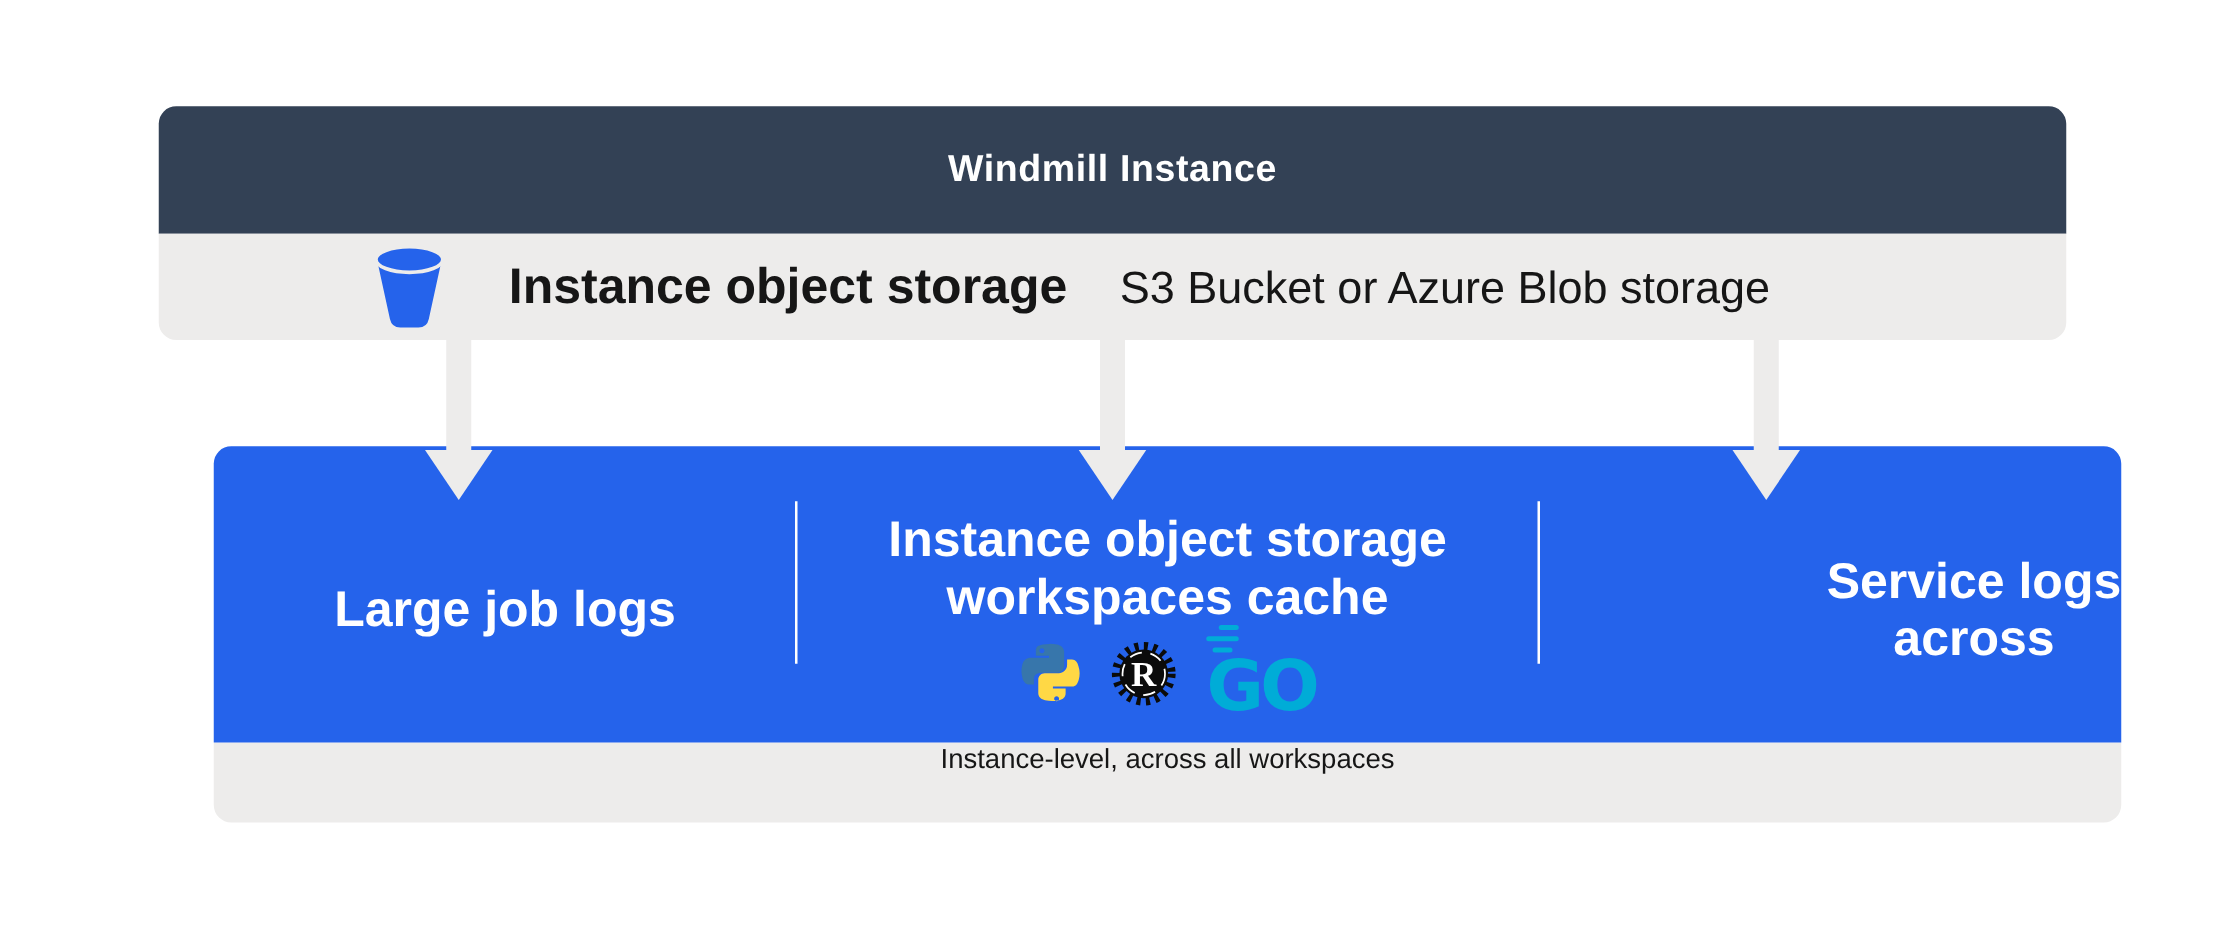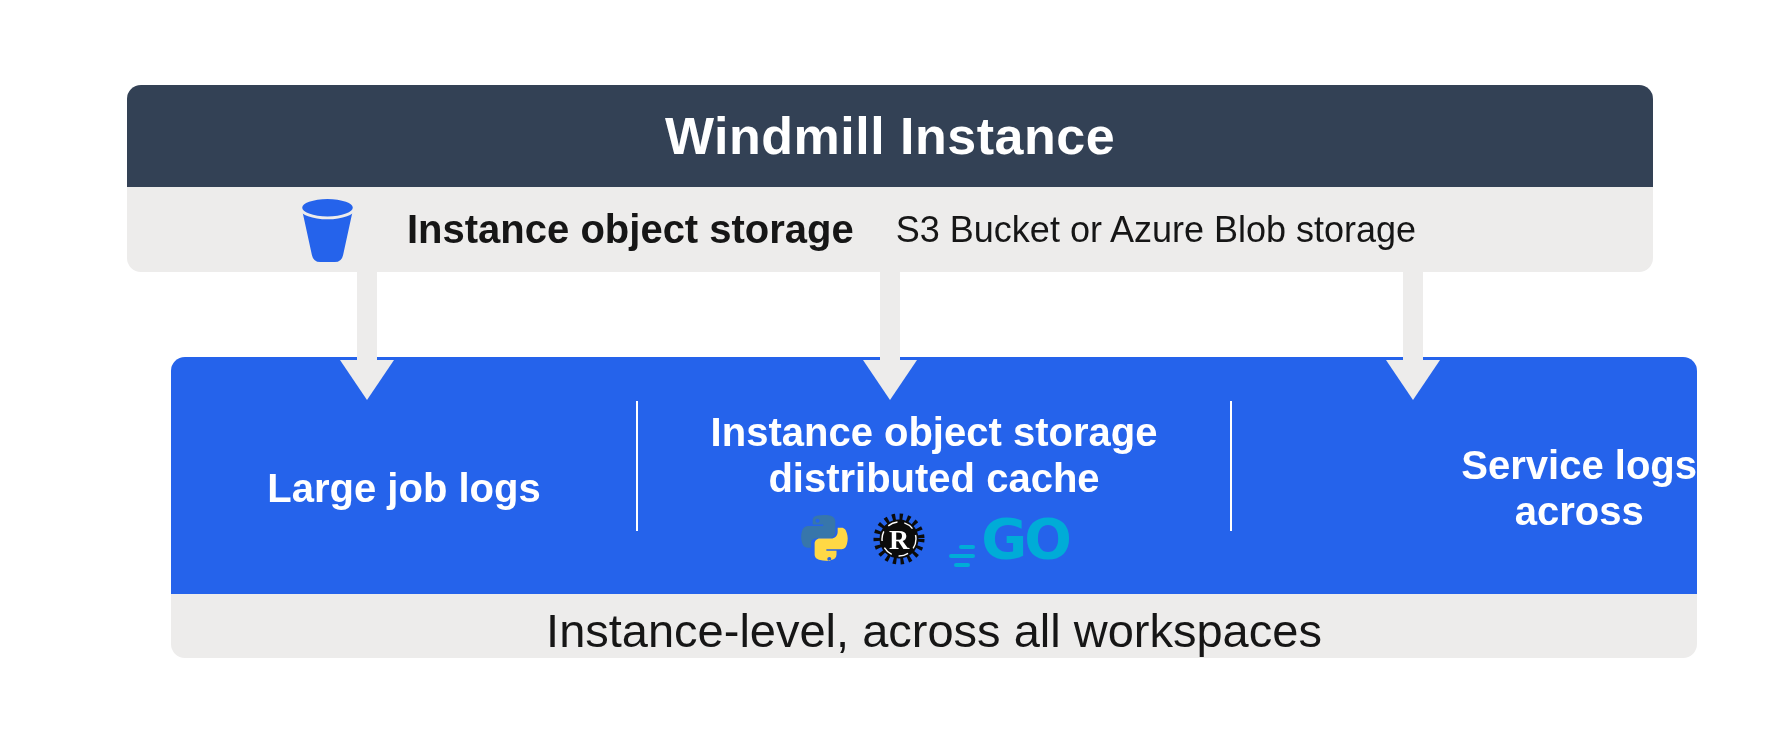--- a/index.html
+++ b/index.html
@@ -12,21 +12,21 @@
   }
   
   .top-card{
     position:absolute;left:127px;top:85px;width:1526px;
   }
   .header{
     height:102px;
     background:#334155;
     border-radius:14px 14px 0 0;
     display:flex;align-items:center;justify-content:center;
-    color:#ffffff;font-size:52px;font-weight:700;
+    color:#ffffff;font-size:30px;font-weight:700;
     letter-spacing:.5px;
   }
   .storage-bar{
     height:85px;
     background:#edeceb;
     border-radius:0 0 14px 14px;
     display:flex;align-items:center;
     padding-left:171px;box-sizing:border-box;
   }
   .bucket{width:59px;height:70px;flex:0 0 auto;}
@@ -81,36 +81,36 @@
   .section-middle{width:594px;}
   .section-right{width:466px;align-items:flex-end;}
   .section .title{
     color:#ffffff;font-size:40px;font-weight:700;
     line-height:46px;text-align:center;
   }
   .section .title .line{display:block;}
   .lang-row{
     display:flex;align-items:center;gap:24px;margin-top:10px;height:56px;
   }
-  .go-logo{display:flex;align-items:flex-end;}
+  .go-logo{display:flex;align-items:flex-start;flex-direction:column;}
   .go-lines{display:flex;flex-direction:column;gap:5px;margin-right:6px;}
   .go-lines i{display:block;height:4px;background:#00acd7;border-radius:2px;}
   .go-lines i:nth-child(1){width:16px;margin-left:10px;}
   .go-lines i:nth-child(2){width:26px;margin-left:0;}
   .go-lines i:nth-child(3){width:16px;margin-left:5px;}
   .go-text{
     color:#00acd7;font-size:56px;font-weight:700;
     letter-spacing:-3px;line-height:1;
     font-family:"DejaVu Sans", sans-serif;
   }
   .footer-bar{
     height:64px;background:#edeceb;
     border-radius:0 0 14px 14px;
-    display:flex;align-items:flex-end;justify-content:center;
-    font-size:47px;font-weight:400;color:#161616;
+    display:flex;align-items:flex-start;justify-content:center;
+    font-size:22px;font-weight:400;color:#161616;
   }
 </style>
 </head>
 <body>
 
 <div class="canvas">
 
   <div class="top-card">
     <div class="header">
       <span>Windmill Instance</span>
@@ -145,21 +145,21 @@
         <div class="title">
           <span class="line">Large job logs</span>
         </div>
       </div>
 
       <div class="divider divider-1"></div>
 
       <div class="section section-middle">
         <div class="title">
           <span class="line">Instance object storage</span>
-          <span class="line">distributed cache</span>
+          <span class="line">workspaces cache</span>
         </div>
         <div class="lang-row">
 
           <svg width="50" height="54" viewBox="0 0 128 128" aria-hidden="true">
             <path fill="#3776ab" d="M49.33 62h29.159C86.606 62 93 55.132 93 46.981V19.183c0-7.912-6.632-13.856-14.555-15.176-5.014-.835-10.195-1.215-15.187-1.191-4.99.023-9.612.448-13.805 1.191C37.098 6.012 35 10.23 35 18v9h27v4H24.319c-7.864 0-14.748 4.724-16.9 13.723-2.48 10.329-2.592 16.775 0 27.559C9.34 80.288 13.929 86.138 21.793 86.138H31V74.32C31 65.394 38.726 62 49.33 62zm-1.838-39.818c-2.8 0-5.07-2.298-5.07-5.14 0-2.851 2.27-5.174 5.07-5.174 2.79 0 5.07 2.323 5.07 5.174 0 2.842-2.28 5.14-5.07 5.14z"></path>
             <path fill="#ffd845" d="M122.281 48.811c-1.921-7.73-5.575-13.856-13.438-13.856H99v11.177C99 55.415 91.161 63 82.134 63H53c-7.205 0-13 5.902-13 13.166v27.686c0 7.912 6.272 12.593 13.949 14.179 9.462 1.978 18.485 2.239 29.051 0C90.723 116.405 96 111.77 96 103.852V94H70v-4h39.325c7.864 0 10.977-5.418 13.536-13.856 2.618-8.731 2.594-17.221-.58-27.333zM77.55 109.94c2.8 0 5.07 2.298 5.07 5.14 0 2.851-2.27 5.174-5.07 5.174-2.79 0-5.07-2.323-5.07-5.174 0-2.842 2.28-5.14 5.07-5.14z"></path>
           </svg>
 
           <svg width="52" height="52" viewBox="0 0 52 52" aria-hidden="true">
             <circle cx="26" cy="26" r="22" fill="none" stroke="#0b0b0b" stroke-width="7" stroke-dasharray="3.2 4.2"></circle>

